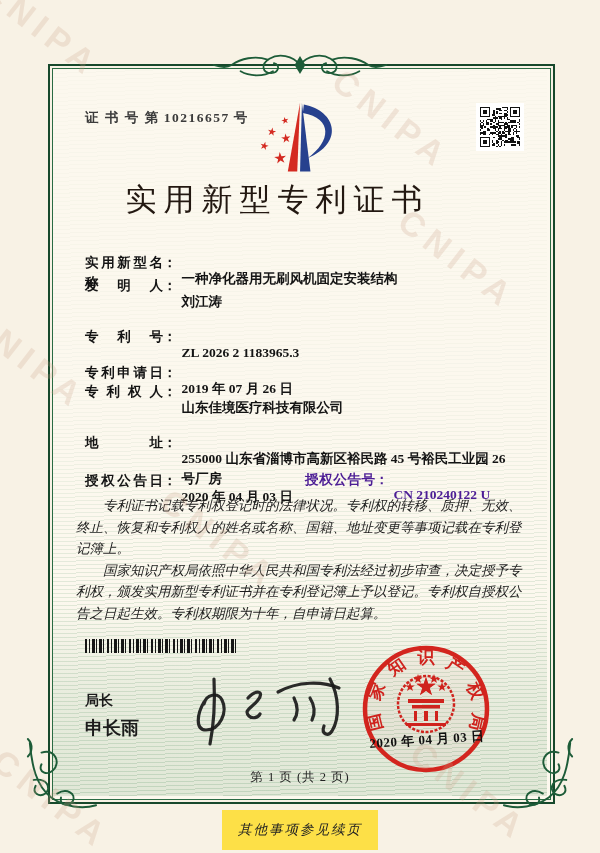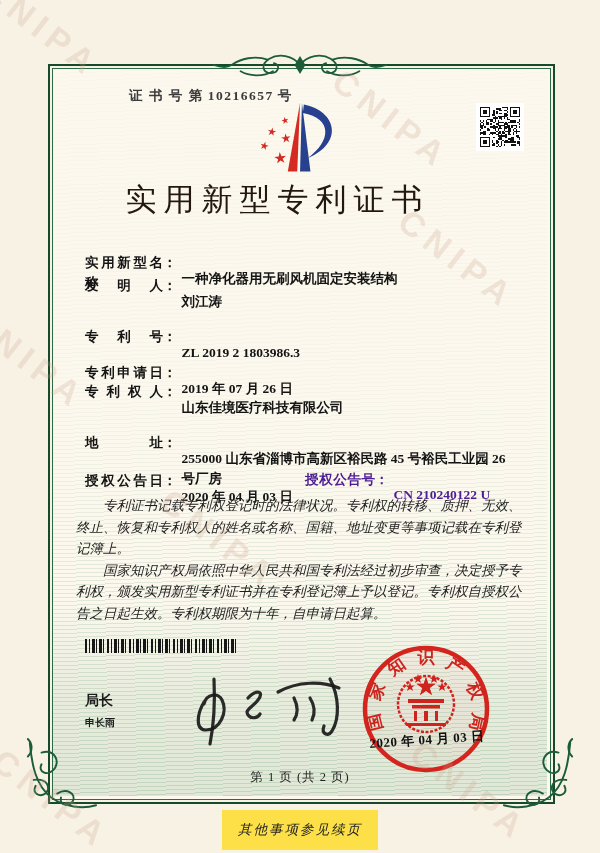--- a/index.html
+++ b/index.html
@@ -19,21 +19,21 @@
       background:repeating-linear-gradient(178deg,rgba(146,184,150,0.5) 0 1px,rgba(245,248,240,0) 1px 4px);
       -webkit-mask-image:linear-gradient(180deg,rgba(0,0,0,0.06) 0%,rgba(0,0,0,0.12) 45%,rgba(0,0,0,0.55) 75%,#000 100%);
       mask-image:linear-gradient(180deg,rgba(0,0,0,0.06) 0%,rgba(0,0,0,0.12) 45%,rgba(0,0,0,0.55) 75%,#000 100%);}
   .tint{position:absolute;left:53px;top:600px;width:494px;height:196px;z-index:0;
       background:linear-gradient(180deg,rgba(186,208,182,0) 0%,rgba(186,208,182,0.30) 50%,rgba(186,208,182,0.42) 100%);}
 
   .orn{position:absolute;z-index:1;}
   .orn path{stroke:#1d5c38;fill:none;stroke-width:2;stroke-linecap:round;}
   .orn .fil{fill:#1d5c38;stroke:none;}
 
-  .cert-no{position:absolute;left:85px;top:87px;z-index:2;font-size:13.5px;color:#3b3b3b;letter-spacing:1.5px;font-weight:600;margin-left:44px;}
+  .cert-no{position:absolute;left:85px;top:109px;z-index:2;font-size:13.5px;color:#3b3b3b;letter-spacing:1.5px;font-weight:600;}
   .cert-no span{margin-right:4px;}
 
   .logo{position:absolute;left:253px;top:98px;z-index:2;}
   .qr{position:absolute;left:476px;top:103px;width:48px;height:48px;background:#fff;padding:2px;z-index:2;box-sizing:border-box;}
 
   .title{position:absolute;left:0;width:555px;top:179px;z-index:2;text-align:center;
       font-size:31px;font-weight:400;letter-spacing:7px;color:#231811;}
 
   .field-row{position:absolute;left:85px;z-index:2;font-size:13.5px;font-weight:700;color:#141414;line-height:1.45;}
   .f-label{display:inline-block;width:78px;text-align:justify;text-align-last:justify;vertical-align:top;}
@@ -45,21 +45,21 @@
   .body-text{position:absolute;left:76px;top:495px;width:452px;z-index:2;font-size:13.5px;
       font-style:italic;color:#1d1d1d;line-height:1.6;}
   .body-text p{margin:0;text-indent:2em;}
 
   .barcode{position:absolute;left:85px;top:639px;width:153px;height:14px;z-index:2;
       background:repeating-linear-gradient(90deg,#161616 0 2px,rgba(0,0,0,0) 2px 4px,#161616 4px 5px,rgba(0,0,0,0) 5px 7px,#161616 7px 10px,rgba(0,0,0,0) 10px 11px,#161616 11px 12px,rgba(0,0,0,0) 12px 14px,#161616 14px 17px,rgba(0,0,0,0) 17px 18px,#161616 18px 19px,rgba(0,0,0,0) 19px 22px);}
 
   .signer-title{position:absolute;left:85px;top:692px;z-index:2;font-family:"Liberation Sans","DejaVu Sans",sans-serif;
       font-size:14px;font-weight:700;color:#1c1c1c;}
   .signer-name{position:absolute;left:85px;top:716px;z-index:2;font-family:"Liberation Sans","DejaVu Sans",sans-serif;
-      font-size:10px;font-weight:700;color:#1c1c1c;}
+      font-size:18px;font-weight:700;color:#1c1c1c;}
   .signature{position:absolute;left:182px;top:674px;z-index:2;}
   .signature path{stroke:#191919;stroke-width:3.2;fill:none;stroke-linecap:round;stroke-linejoin:round;opacity:0.92;}
 
   .seal{position:absolute;left:358px;top:641px;width:136px;height:136px;z-index:2;}
   .seal-date{position:absolute;left:360px;top:731px;width:134px;z-index:4;text-align:center;
       font-size:13px;font-weight:700;color:#101010;transform:rotate(-4deg);letter-spacing:0.5px;}
 
   .page-num{position:absolute;left:0;width:600px;top:769px;z-index:2;text-align:center;font-size:12.5px;color:#222;letter-spacing:1px;}
   .footer-note{position:absolute;left:50%;transform:translateX(-50%);top:810px;z-index:2;background:#fde047;
       padding:11px 16px;font-size:13.5px;font-style:italic;color:#222;letter-spacing:2px;white-space:nowrap;}
@@ -156,21 +156,21 @@
 
   <div class="title">实用新型专利证书</div>
 
   <div class="field-row" style="top:253px;">
     <span class="f-label">实用新型名称</span><span class="f-colon">：</span><span class="f-value">一种净化器用无刷风机固定安装结构</span>
   </div>
   <div class="field-row" style="top:276px;">
     <span class="f-label">发明人</span><span class="f-colon">：</span><span class="f-value">刘江涛</span>
   </div>
   <div class="field-row" style="top:327px;">
-    <span class="f-label">专利号</span><span class="f-colon">：</span><span class="f-value">ZL 2019 2 1803986.3</span>
+    <span class="f-label">专利号</span><span class="f-colon">：</span><span class="f-value">ZL 2026 2 1183965.3</span>
   </div>
   <div class="field-row" style="top:363px;">
     <span class="f-label">专利申请日</span><span class="f-colon">：</span><span class="f-value">2019 年 07 月 26 日</span>
   </div>
   <div class="field-row" style="top:382px;">
     <span class="f-label">专利权人</span><span class="f-colon">：</span><span class="f-value">山东佳境医疗科技有限公司</span>
   </div>
   <div class="field-row" style="top:433px;">
     <span class="f-label">地址</span><span class="f-colon">：</span><span class="f-value">255000 山东省淄博市高新区裕民路 45 号裕民工业园 26 号厂房</span>
   </div>

